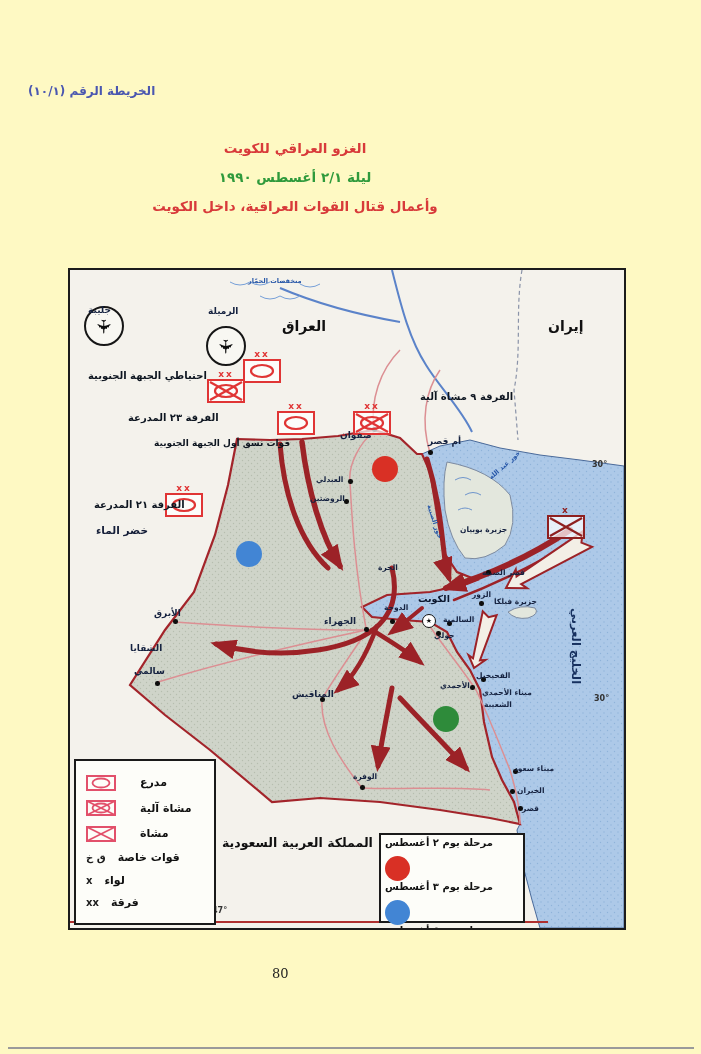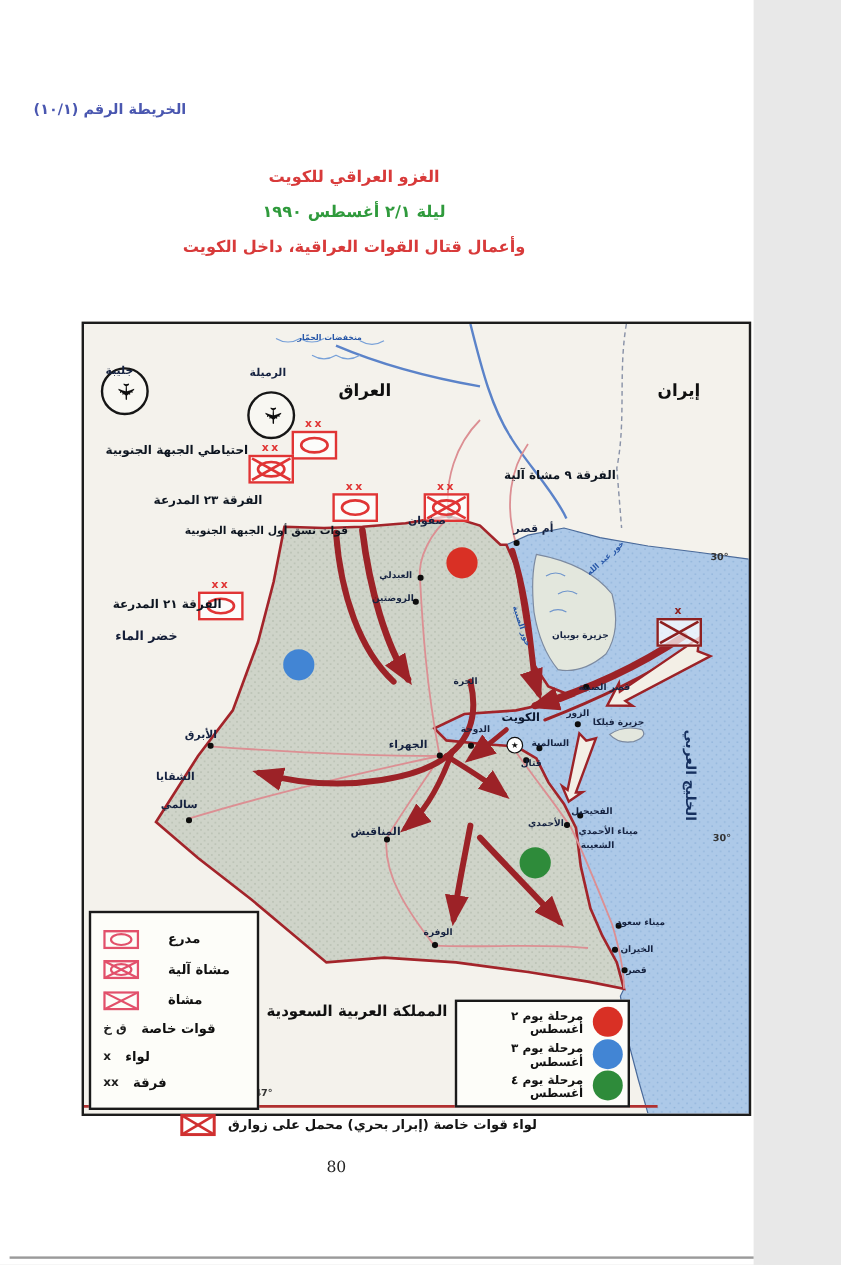--- a/index.html
+++ b/index.html
@@ -1,16 +1,16 @@
 <!DOCTYPE html>
 <html><head>
 <meta charset="utf-8">
 <style>
   html,body{margin:0;padding:0;background:#e8e8e8;}
-  #page{position:relative;width:628px;height:1054px;background:#ffffff;overflow:hidden;
+  #page{position:relative;width:701px;height:1054px;background:#fef9c3;overflow:hidden;
         font-family:"DejaVu Sans",sans-serif;}
   
   #map-ref{position:absolute;left:28px;top:84px;font-size:12px;font-weight:bold;
            color:#4a57b0;direction:rtl;}
   
   #title-block{position:absolute;left:105px;top:134px;width:380px;text-align:center;}
   .title-line{font-size:13.5px;font-weight:bold;line-height:29px;direction:rtl;color:var(--c,#333);}
   
   #map{position:absolute;left:68px;top:268px;width:554px;height:658px;
        border:2.5px solid #1c1c1c;background:#f4f2ec;overflow:hidden;}
@@ -55,21 +55,21 @@
   #legend-units{left:4px;top:489px;width:142px;height:166px;display:flex;flex-direction:column;
                 justify-content:space-evenly;padding:4px 0;box-sizing:border-box;}
   .l1row{display:flex;align-items:center;gap:12px;padding:0 10px;--uc:#e2506b;}
   .l1row svg{display:none;}
   .l1row.u-armor svg,.l1row.u-mech svg,.l1row.u-inf svg{display:inline-block;}
   .llabel{font-size:11px;font-weight:bold;color:#101010;direction:rtl;}
   .lsymtext{font-size:10px;font-weight:bold;color:#1c1c1c;direction:rtl;}
   
   #legend-phases{left:309px;top:563px;width:146px;height:90px;display:flex;flex-direction:column;
                  justify-content:space-evenly;padding:2px 0;box-sizing:border-box;}
-  .p-row{display:flex;align-items:flex-end;justify-content:flex-end;gap:8px;padding:0 4px;}
+  .p-row{display:flex;align-items:flex-start;justify-content:flex-end;gap:8px;padding:0 4px;flex-direction:column;}
   .p-label{font-size:10px;font-weight:bold;direction:rtl;color:#101010;}
   .p-dot{width:25px;height:25px;border-radius:50%;background:var(--c);flex:0 0 auto;}
   
   #caption-row{position:absolute;left:150px;top:928px;display:flex;align-items:center;gap:10px;}
   #caption-sym{width:30px;height:19px;flex:0 0 auto;}
   #caption-text{font-size:11px;font-weight:bold;color:#141414;direction:rtl;}
   #page-number{position:absolute;left:272px;top:966px;font-size:13px;color:#222;
                font-family:"DejaVu Serif",serif;}
   #scan-line{position:absolute;left:8px;top:1047px;width:686px;height:1.5px;background:#9a9a9a;}
 </style>
@@ -286,21 +286,21 @@
         <div class="mlabel kh" style="left: 26px; top: 254px;">خضر الماء</div>
         <div class="mlabel p9" style="left: 270px; top: 160px;">صفوان</div>
         <div class="mlabel p9" style="left: 358px; top: 166px;">أم قصر</div>
         <div class="mlabel p8" style="left: 246px; top: 206px;">العبدلي</div>
         <div class="mlabel p8" style="left: 240px; top: 225px;">الروضتين</div>
         <div class="mlabel p8" style="left: 308px; top: 294px;">الجرة</div>
         <div class="mlabel p9" style="left: 254px; top: 346px;">الجهراء</div>
         <div class="mlabel p8" style="left: 314px; top: 334px;">الدوحة</div>
         <div class="mlabel kb" style="left: 348px; top: 324px;">الكويت</div>
         <div class="mlabel p8" style="left: 373px; top: 346px;">السالمية</div>
-        <div class="mlabel p8" style="left: 364px; top: 362px;">قتال</div>
+        <div class="mlabel p8" style="left: 364px; top: 362px;">حولي</div>
         <div class="mlabel p8" style="left: 424px; top: 328px;">جزيرة فيلكا</div>
         <div class="mlabel p8" style="left: 402px; top: 321px;">الزور</div>
         <div class="mlabel p8" style="left: 412px; top: 299px;">قصر الصبية</div>
         <div class="mlabel p8" style="left: 390px; top: 256px;">جزيرة بوبيان</div>
         <div class="mlabel blue7" style="left: 418px; top: 206px; transform: rotate(-42deg);">خور عبد الله</div>
         <div class="mlabel blue7" style="left: 362px; top: 234px; transform: rotate(72deg);">خور الصبية</div>
         <div class="mlabel p8" style="left: 406px; top: 402px;">الفحيحيل</div>
         <div class="mlabel p8" style="left: 370px; top: 412px;">الأحمدي</div>
         <div class="mlabel p8" style="left: 412px; top: 419px;">ميناء الأحمدي</div>
         <div class="mlabel p8" style="left: 414px; top: 431px;">الشعيبة</div>
@@ -378,25 +378,17 @@
           <span class="p-label">مرحلة يوم ٣ أغسطس</span>
           <span class="p-dot"></span>
         </div>
         <div class="p-row" style="--c: #2e8b3a;">
           <span class="p-label">مرحلة يوم ٤ أغسطس</span>
           <span class="p-dot"></span>
         </div>
       </div>
   </div>
 
-  <div id="caption-row">
-    <svg id="caption-sym" viewBox="0 0 30 19">
-      <rect x="1.5" y="1.5" width="27" height="16" fill="none" stroke="#d03030" stroke-width="2.5"></rect>
-      <line x1="1.5" y1="1.5" x2="28.5" y2="17.5" stroke="#d03030" stroke-width="2.2"></line>
-      <line x1="28.5" y1="1.5" x2="1.5" y2="17.5" stroke="#d03030" stroke-width="2.2"></line>
-    </svg>
-    <span id="caption-text">لواء قوات خاصة (إبرار بحري) محمل على زوارق</span>
-  </div>
 
   <div id="page-number">80</div>
 
   <div id="scan-line"></div>
 </div>
 
 </body></html>

